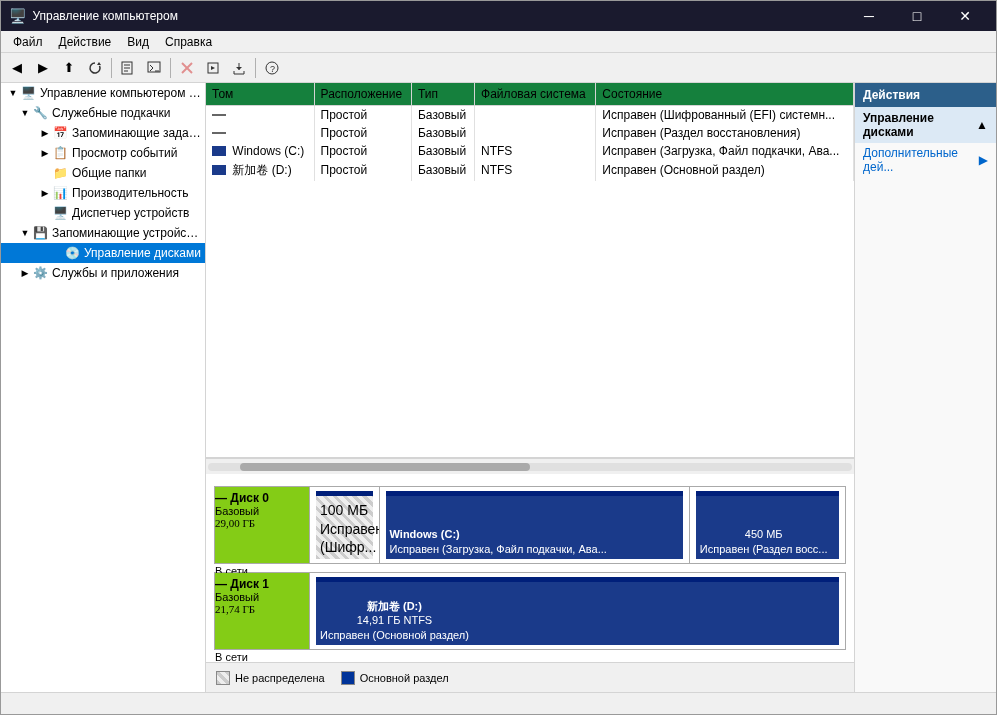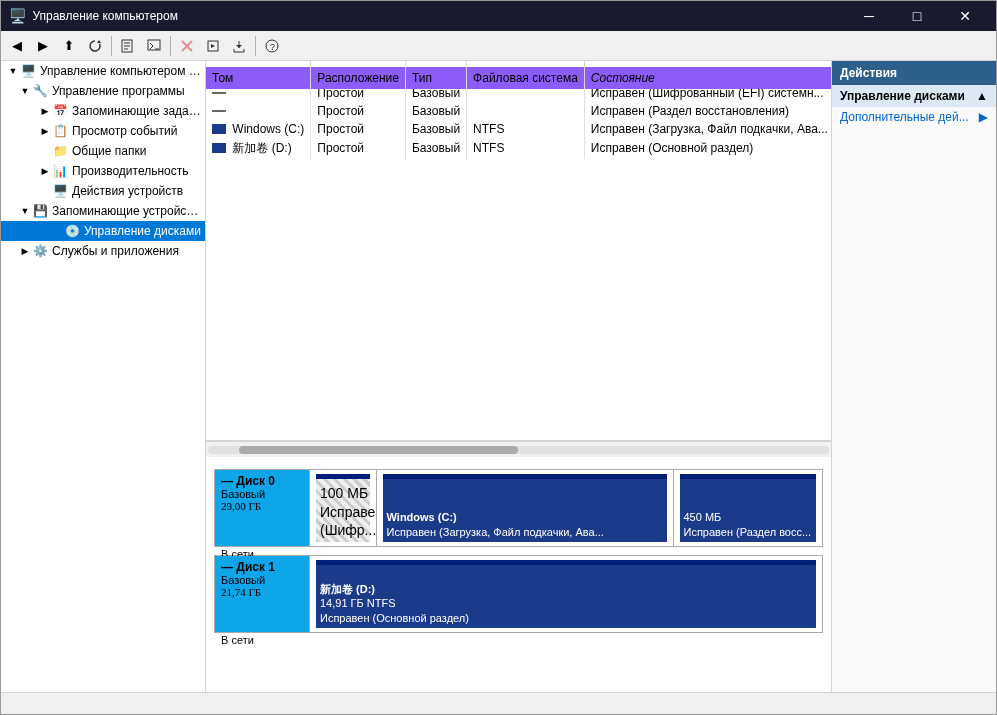--- a/index.html
+++ b/index.html
@@ -183,24 +183,24 @@
       max-height: 380px;
     }
 
     table {
       width: 100%;
       border-collapse: collapse;
       font-size: 12px;
     }
 
     thead tr {
-      background: #8b5cf6;
+      background: #15803d;
       border-bottom: 1px solid #d4d4d4;
       position: sticky;
-      top: 6px;
+      top: 0;
     }
 
     th {
       text-align: left;
       padding: 2px 6px;
       border-right: 1px solid #d4d4d4;
       font-weight: normal;
       white-space: nowrap;
       height: 22px;
     }
@@ -223,23 +223,23 @@
     .disk-row {
       display: flex;
       margin: 4px 8px;
       border: 1px solid #aaa;
       height: 78px;
     }
 
     .disk-info {
       width: 95px;
       min-width: 95px;
-      background: #0ea5e9;
+      background: #84cc16;
       border-right: 1px solid #aaa;
-      padding: 4px 6px;
+      padding: 4px 0;
       display: flex;
       flex-direction: column;
       justify-content: flex-start;
     }
 
     .disk-name {
       font-weight: bold;
       font-size: 12px;
     }
 
@@ -265,21 +265,21 @@
     .partition {
       display: flex;
       flex-direction: column;
       justify-content: flex-end;
       padding: 4px 6px;
       border-right: 1px solid #aaa;
       position: relative;
       overflow: hidden;
     }
 
-    .partition:last-child { border-right: none; }
+    .partition:last-child { border-right: none; text-align: center; }
 
     
     .legend-bar {
       height: 30px;
       background: #f0f0f0;
       border-top: 1px solid #d4d4d4;
       display: flex;
       align-items: center;
       padding: 0 10px;
       gap: 16px;
@@ -294,21 +294,21 @@
     }
 
     .legend-box {
       width: 14px;
       height: 14px;
       border: 1px solid #888;
     }
 
     
     .right-panel {
-      width: 165px;
+      width: 142px;
       background: #f9f9f9;
       border-left: 1px solid #d4d4d4;
       flex-shrink: 0;
       overflow-y: auto;
     }
 
     .actions-header {
       background: #2c5f8a;
       color: #fff;
       padding: 5px 8px;
@@ -434,20 +434,26 @@
       <span style="font-size:14px;">🖥️</span>
       <span class="title-bar-title">Управление компьютером</span>
     </div>
     <div class="title-bar-buttons">
       <button class="tb-btn">─</button>
       <button class="tb-btn">□</button>
       <button class="tb-btn close">✕</button>
     </div>
   </div>
 
+  <div class="menu-bar">
+    <div class="menu-item">Файл</div>
+    <div class="menu-item">Действие</div>
+    <div class="menu-item">Вид</div>
+    <div class="menu-item">Справка</div>
+  </div>
 
   <div class="toolbar">
     <button class="tool-btn">◀</button>
     <button class="tool-btn">▶</button>
     <button class="tool-btn">⬆</button>
     <button class="tool-btn">
       <svg width="14" height="14" viewBox="0 0 14 14">
         <path d="M7 2a5 5 0 1 0 4.5 2.8" fill="none" stroke="#333" stroke-width="1.5"></path>
         <polygon points="11,1 13,4 9,4" fill="#333"></polygon>
       </svg>
@@ -503,21 +509,21 @@
 
       <div class="tree-item">
         <span class="tree-expander">▼</span>
         <span class="tree-icon">🖥️</span>
         <span class="tree-label">Управление компьютером (л...</span>
       </div>
 
       <div class="tree-item" style="padding-left:16px;">
         <span class="tree-expander">▼</span>
         <span class="tree-icon">🔧</span>
-        <span class="tree-label">Управление программы</span>
+        <span class="tree-label">Служебные подкачки</span>
       </div>
 
       <div class="tree-item" style="padding-left:36px;">
         <span class="tree-expander">▶</span>
         <span class="tree-icon">📅</span>
         <span class="tree-label">Запоминающие заданий</span>
       </div>
       <div class="tree-item" style="padding-left:36px;">
         <span class="tree-expander">▶</span>
         <span class="tree-icon">📋</span>
@@ -529,21 +535,21 @@
         <span class="tree-label">Общие папки</span>
       </div>
       <div class="tree-item" style="padding-left:36px;">
         <span class="tree-expander">▶</span>
         <span class="tree-icon">📊</span>
         <span class="tree-label">Производительность</span>
       </div>
       <div class="tree-item" style="padding-left:36px;">
         <span class="tree-expander" style="width:16px;"></span>
         <span class="tree-icon">🖥️</span>
-        <span class="tree-label">Действия устройств</span>
+        <span class="tree-label">Диспетчер устройств</span>
       </div>
 
       <div class="tree-item" style="padding-left:16px;">
         <span class="tree-expander">▼</span>
         <span class="tree-icon">💾</span>
         <span class="tree-label">Запоминающие устройств...</span>
       </div>
 
       <div class="tree-item selected" style="padding-left:48px;">
         <span class="tree-expander" style="width:16px;"></span>
@@ -561,21 +567,21 @@
     <div class="content-area">
 
       <div class="disk-table-area">
         <table>
           <thead>
             <tr>
               <th>Том</th>
               <th>Расположение</th>
               <th>Тип</th>
               <th>Файловая система</th>
-              <th style="min-width:200px;font-style:italic;">Состояние</th>
+              <th style="min-width:200px;">Состояние</th>
             </tr>
           </thead>
           <tbody>
             <tr>
               <td>
                 <span style="background:#666;display:inline-block;width:14px;height:2px;vertical-align:middle;margin-right:3px;"></span>
               </td>
               <td>Простой</td>
               <td>Базовый</td>
               <td></td>
@@ -688,20 +694,30 @@
                     <div>Исправен (Основной раздел)</div>
                   </div>
                 </div>
               </div>
             </div>
           </div>
         </div>
 
       </div>
 
+      <div class="legend-bar">
+        <div class="legend-item">
+          <div class="legend-box" style="background: repeating-linear-gradient(45deg,#ccc,#ccc 3px,#eee 3px,#eee 7px);"></div>
+          <span>Не распределена</span>
+        </div>
+        <div class="legend-item">
+          <div class="legend-box" style="background:#003399;"></div>
+          <span>Основной раздел</span>
+        </div>
+      </div>
 
     </div>
 
     <div class="right-panel">
       <div class="actions-header">
         <span>Действия</span>
       </div>
       <div class="actions-section-header">
         <span>Управление дисками</span>
         <span>▲</span>

